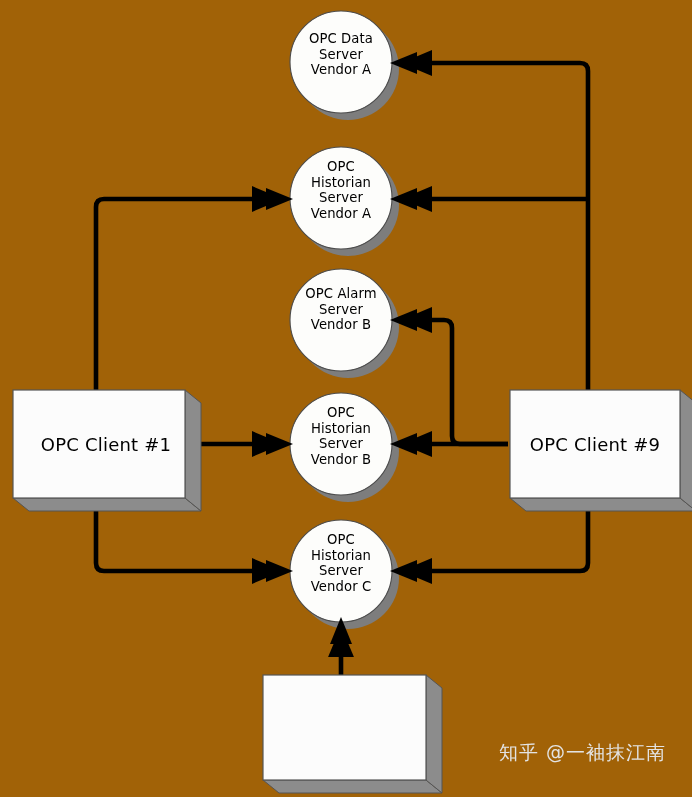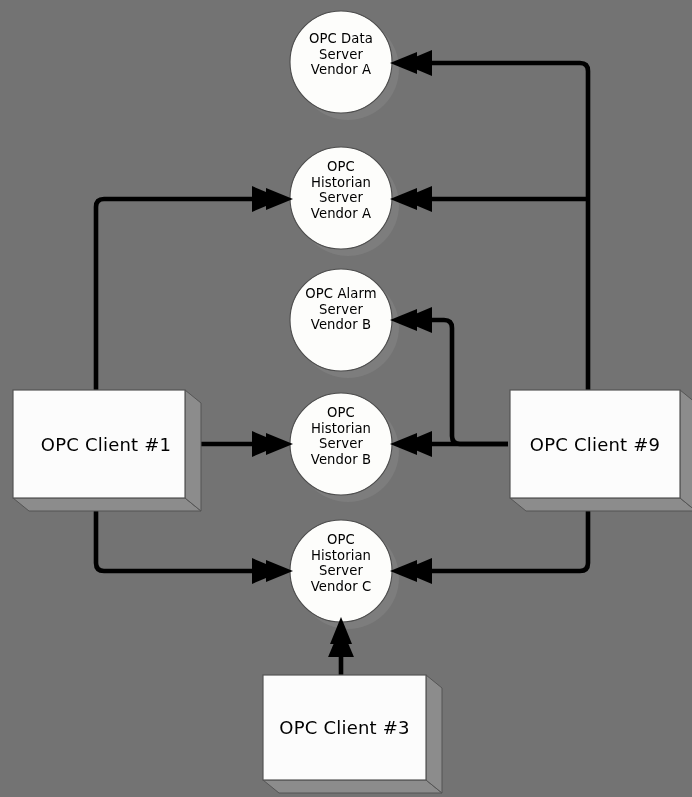--- a/index.html
+++ b/index.html
@@ -4,21 +4,21 @@
 <style>
   html, body {
     margin: 0;
     padding: 0;
     background: #ffffff;
   }
   #canvas {
     position: relative;
     width: 692px;
     height: 797px;
-    background: #737373;
+    background: #a16207;
     overflow: hidden;
     font-family: "DejaVu Sans", sans-serif;
   }
   #diagram-svg {
     position: absolute;
     left: 0;
     top: 0;
     width: 692px;
     height: 797px;
   }
@@ -171,16 +171,16 @@
 
   <div class="node-label server-label" style="left:291px; top:532px; width:100px;">OPC
 Historian
 Server
 Vendor C</div>
 
   <div class="node-label client-label" style="left:20px; top:434px; width:172px;">OPC Client #1</div>
 
   <div class="node-label client-label" style="left:510px; top:434px; width:170px;">OPC Client #9</div>
 
-  <div class="node-label client-label" style="left:263px; top:717px; width:163px;">OPC Client #3</div>
 
+  <div class="watermark" style="left:499px; top:740px;">知乎 @一袖抹江南</div>
 
 </div>
 
 </body></html>

